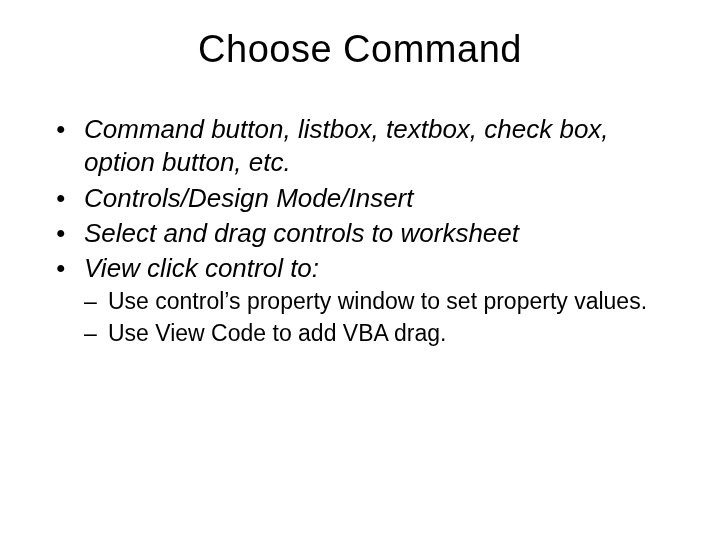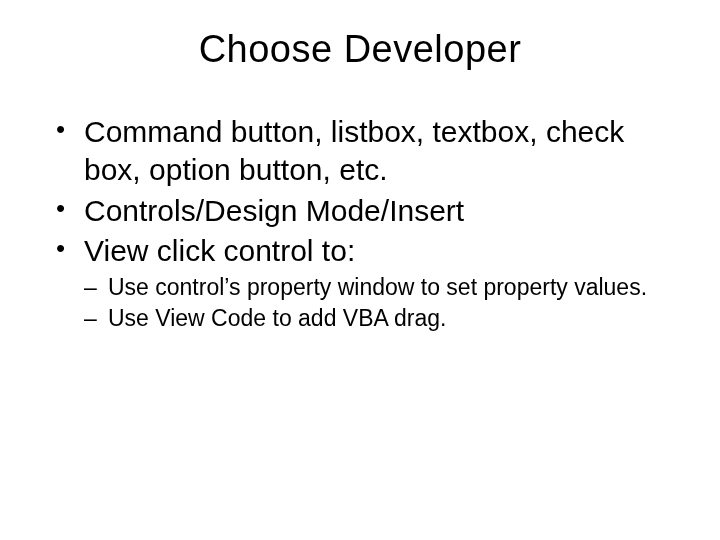--- a/index.html
+++ b/index.html
@@ -27,23 +27,24 @@
       margin-bottom: 42px;
       letter-spacing: 0.5px;
     }
     .bullet-list {
       list-style: none;
       padding-left: 14px;
     }
     .bullet-item {
       position: relative;
       padding-left: 28px;
-      font-size: 30px;
+      font-size: 26px;
       line-height: 1.28;
       margin-bottom: 2px;
+      font-style: italic;
     }
     .bullet-item::before {
       content: "•";
       position: absolute;
       left: 0;
       top: 0;
       font-size: 26px;
     }
     .sub-list {
       list-style: none;
@@ -62,23 +63,24 @@
       position: absolute;
       left: 0;
       top: 0;
       font-size: 23px;
     }
   </style>
 </head>
 <body>
 
 <div class="slide">
-  <h1 class="title">Choose Developer</h1>
+  <h1 class="title">Choose Command</h1>
   <ul class="bullet-list">
     <li class="bullet-item">Command button, listbox, textbox, check box, option button, etc.</li>
     <li class="bullet-item">Controls/Design Mode/Insert</li>
+    <li class="bullet-item">Select and drag controls to worksheet</li>
     <li class="bullet-item">View click control to:</li>
   </ul>
   <ul class="sub-list">
     <li class="sub-item">Use control’s property window to set property values.</li>
     <li class="sub-item">Use View Code to add VBA drag.</li>
   </ul>
 </div>
 
 </body></html>

